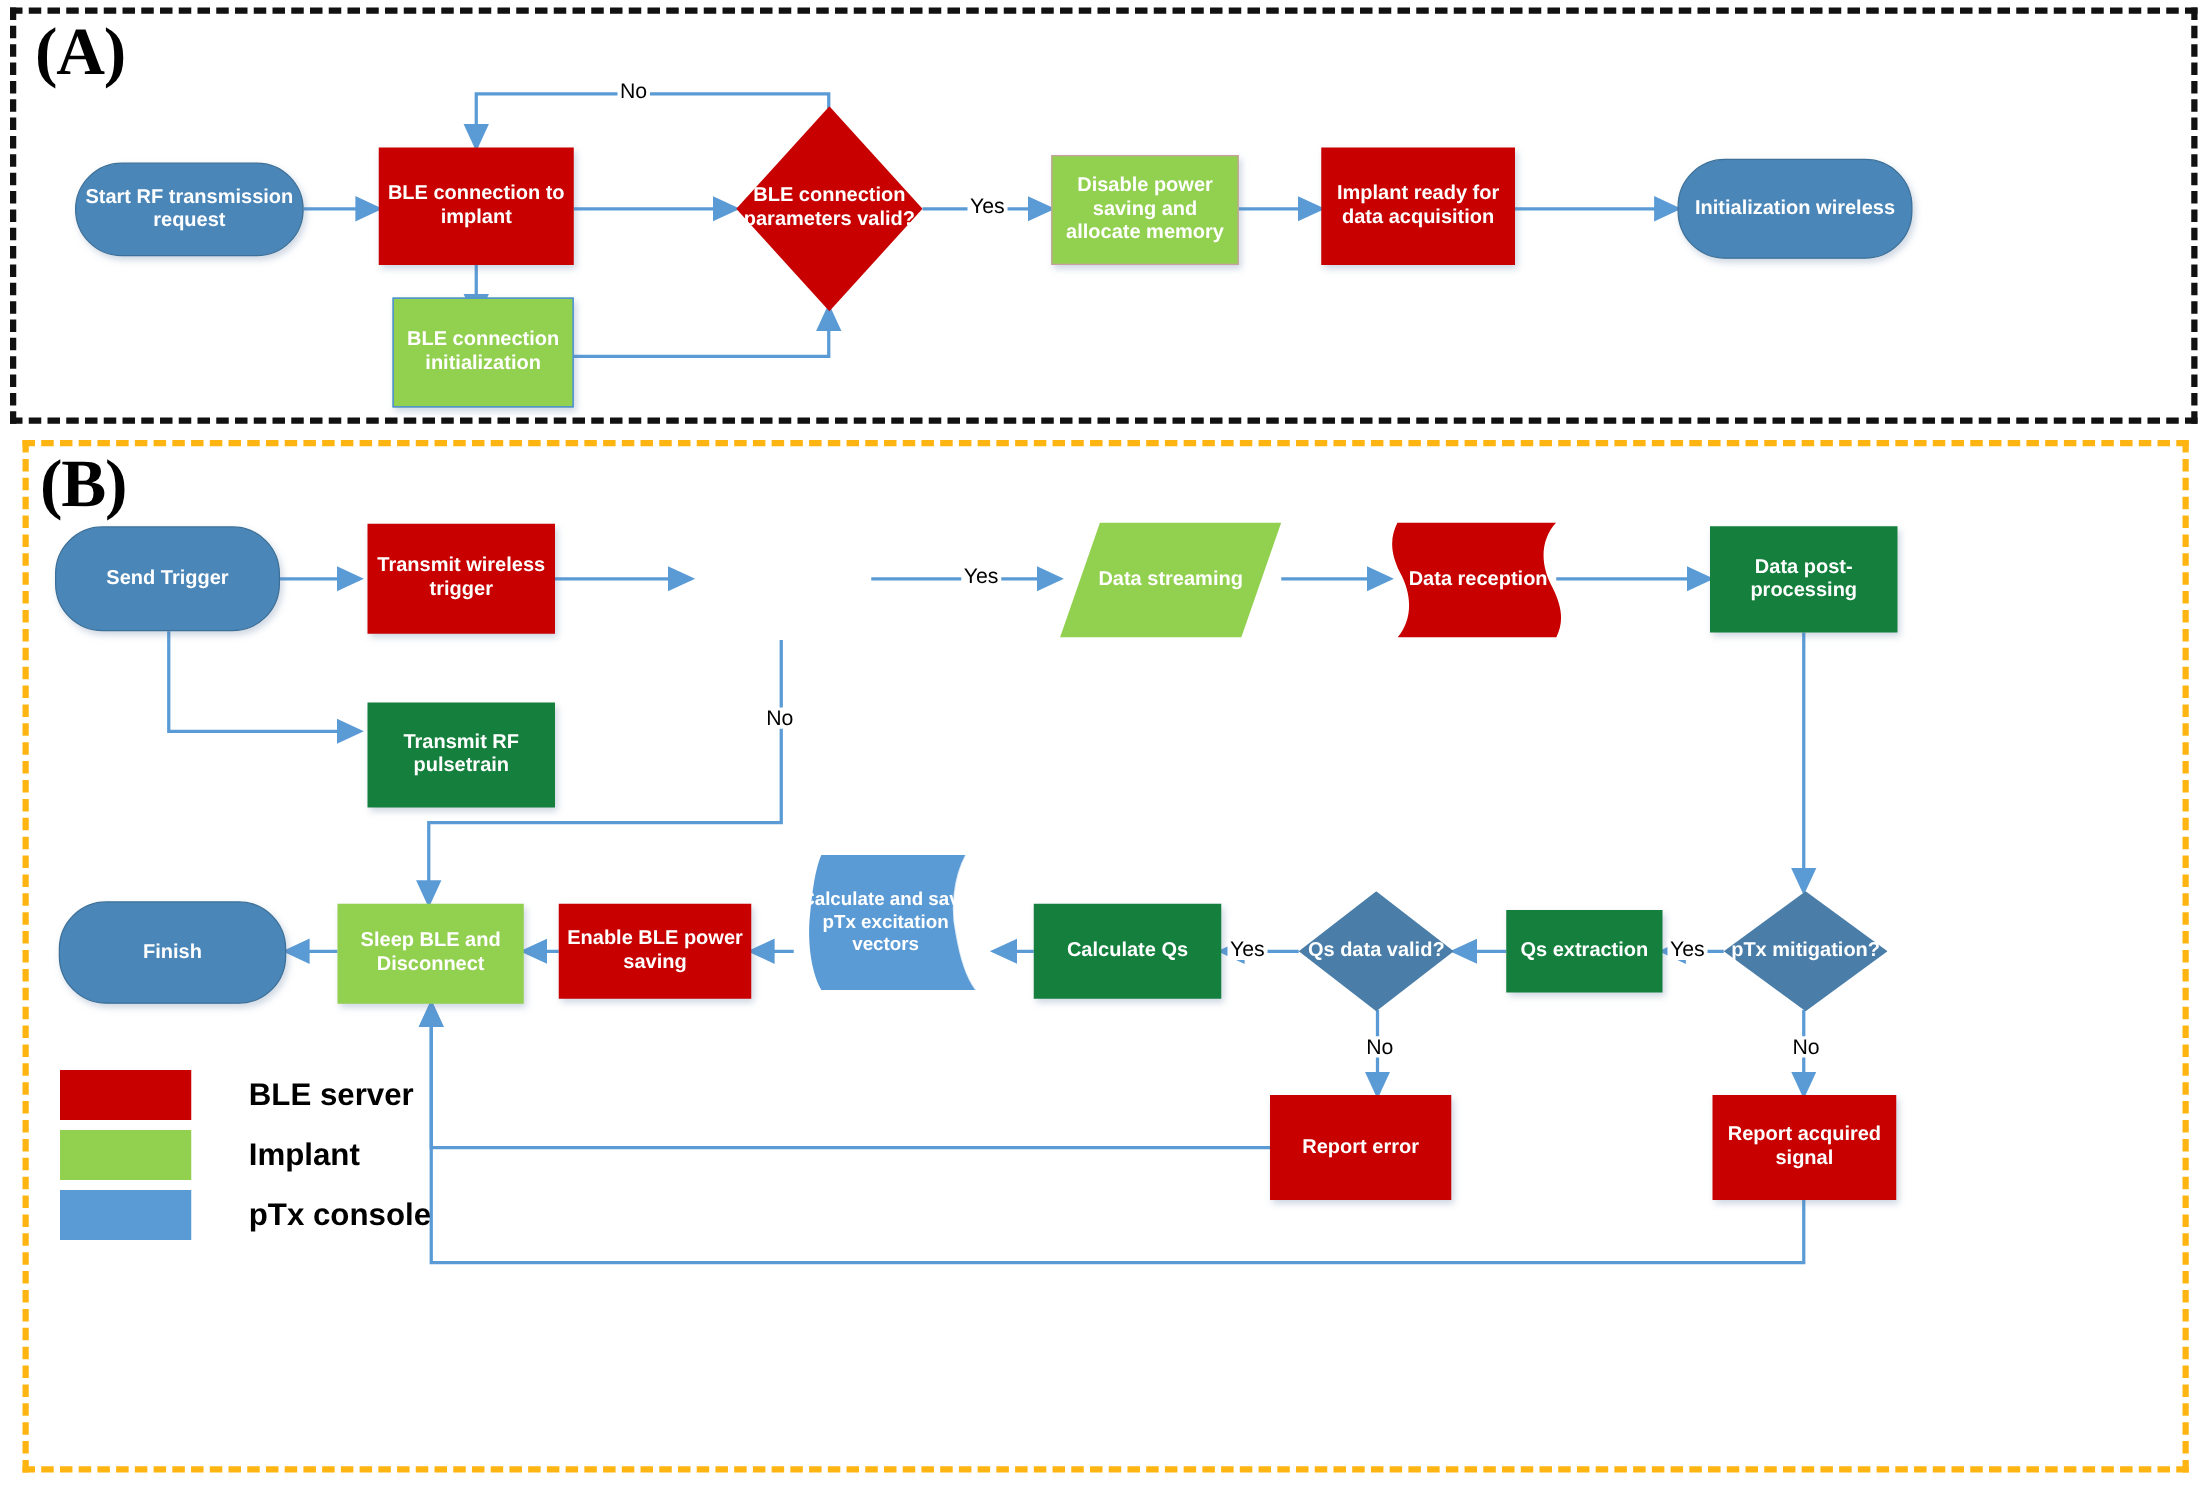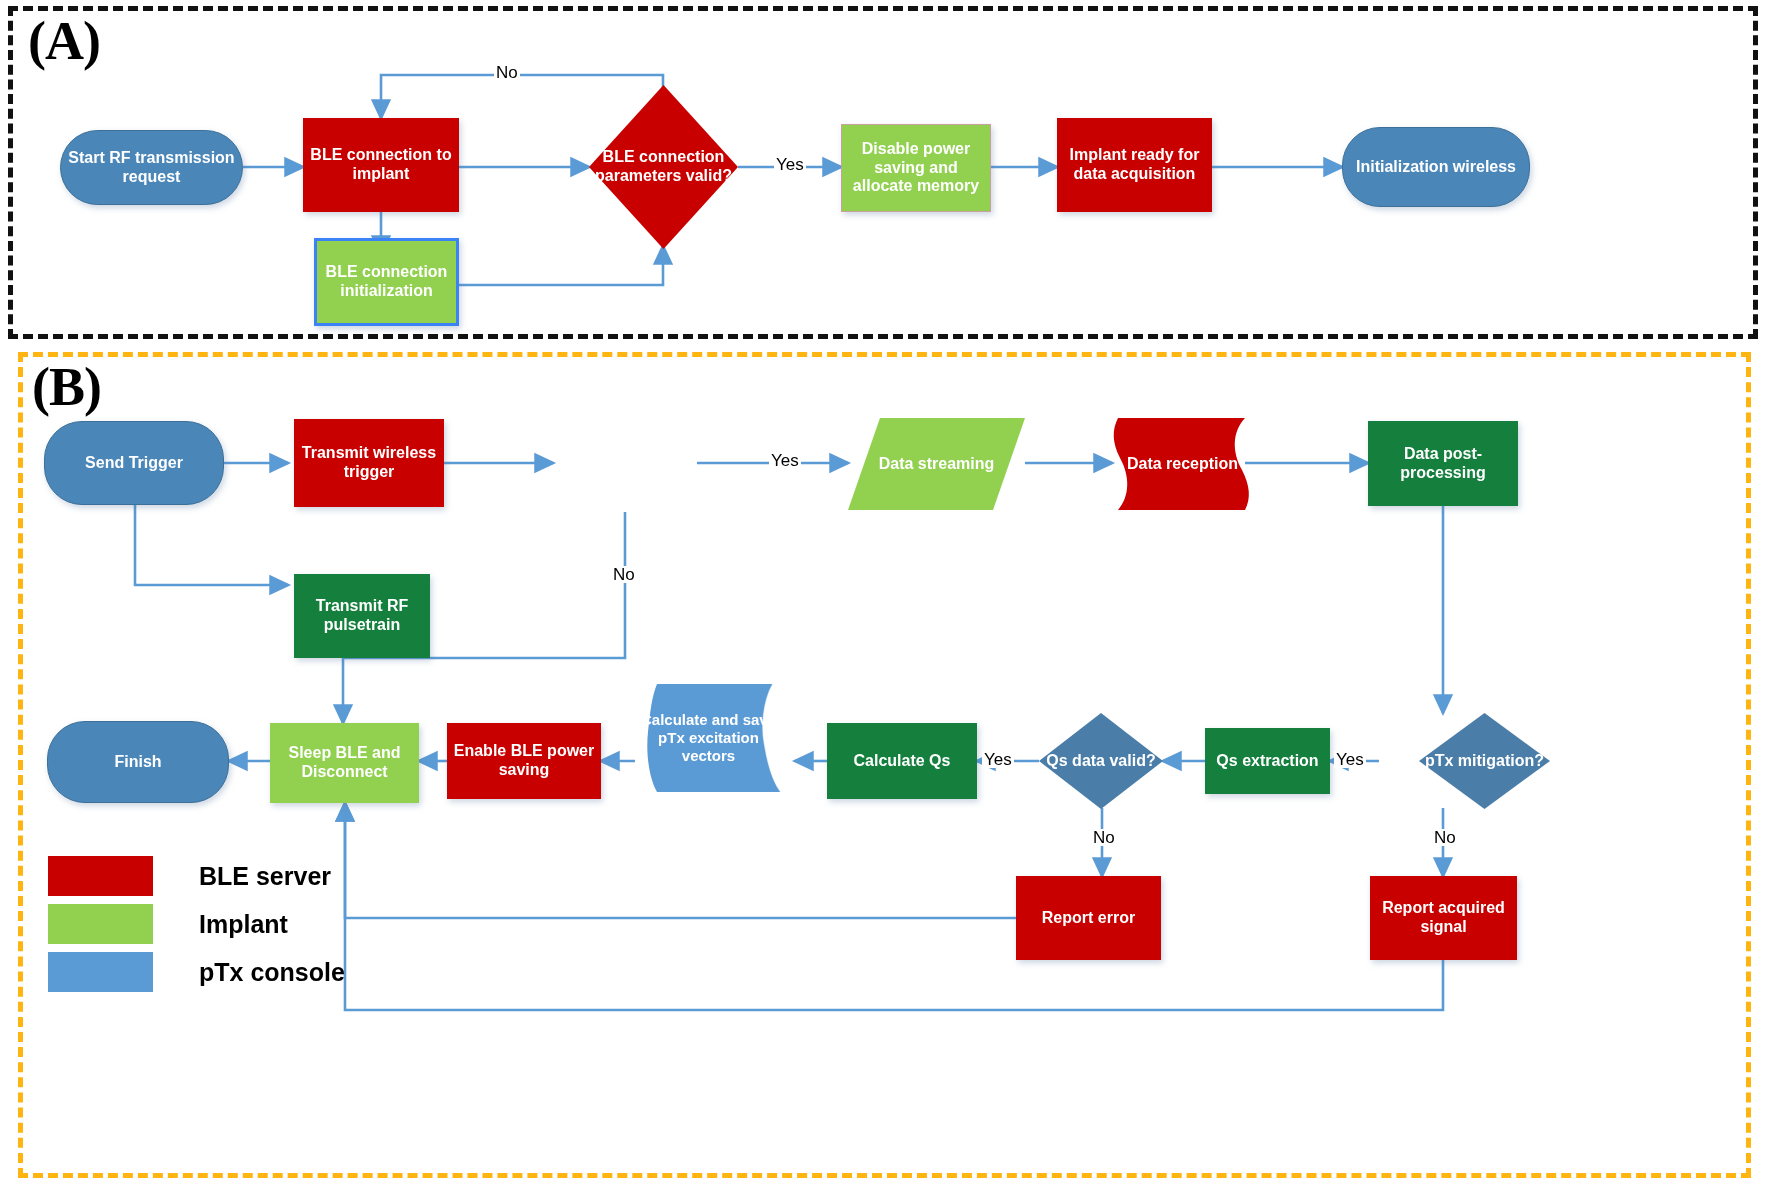--- a/index.html
+++ b/index.html
@@ -200,21 +200,21 @@
   </svg>
 
   <div class="node term" style="left:60px;  top:130px;  width:183px; height:75px;">
     <span>Start RF transmission request</span>
   </div>
 
   <div class="node rect c-red" style="left:303px; top:118px; width:156px; height:94px;">
     <span>BLE connection to implant</span>
   </div>
 
-  <div class="node rect c-green" style="left:314px; top:238px; width:145px; height:88px; border:3px solid #3b82f6;">
+  <div class="node rect c-green" style="left:314px; top:238px; width:145px; height:88px; border:1px solid #3b82f6;">
     <span>BLE connection initialization</span>
   </div>
 
   <div class="node diamond" style="left:589px; top:85px; width:149px; height:164px;">
     <svg class="dia-bg" viewBox="0 0 149 164" preserveAspectRatio="none">
       <polygon points="74.5,0 149,82 74.5,164 0,82" fill="#C80000"></polygon>
     </svg>
     <span>BLE connection parameters valid?</span>
   </div>
 
@@ -234,21 +234,21 @@
   <div class="edge-label" style="left:774px; top:156px;">Yes</div>
 
   <div class="node term" style="left:44px; top:421px; width:180px; height:84px;">
     <span>Send Trigger</span>
   </div>
 
   <div class="node rect c-red" style="left:294px; top:419px; width:150px; height:88px;">
     <span>Transmit wireless trigger</span>
   </div>
 
-  <div class="node rect c-blue" style="left:294px; top:574px; width:136px; height:84px;">
+  <div class="node rect c-blue" style="left:294px; top:562px; width:150px; height:84px;">
     <span>Transmit RF pulsetrain</span>
   </div>
 
 
   <div class="node parallelogram" style="left:848px; top:418px; width:177px; height:92px;">
     <svg class="par-bg" viewBox="0 0 177 92" preserveAspectRatio="none">
       <polygon points="32,0 177,0 145,92 0,92" fill="#92D050"></polygon>
     </svg>
     <span>Data streaming</span>
   </div>
@@ -257,21 +257,21 @@
     <svg class="wav-bg" viewBox="0 0 141 92" preserveAspectRatio="none">
       <path d="M6,0 L133,0 C120,14 120,34 130,52 C138,68 139,80 133,92 L6,92 C18,78 18,58 8,40 C0,24 0,12 6,0 Z" fill="#C80000"></path>
     </svg>
     <span>Data reception</span>
   </div>
 
   <div class="node rect c-blue" style="left:1368px; top:421px; width:150px; height:85px;">
     <span>Data post-processing</span>
   </div>
 
-  <div class="node diamond" style="left:1379px; top:713px; width:131px; height:96px;margin-left:40px;">
+  <div class="node diamond" style="left:1379px; top:713px; width:131px; height:96px;">
     <svg class="dia-bg" viewBox="0 0 131 96" preserveAspectRatio="none">
       <polygon points="65.5,0 131,48 65.5,96 0,48" fill="#4A7EA8"></polygon>
     </svg>
     <span>pTx mitigation?</span>
   </div>
 
   <div class="node rect c-blue" style="left:1205px; top:728px; width:125px; height:66px;">
     <span>Qs extraction</span>
   </div>
 

